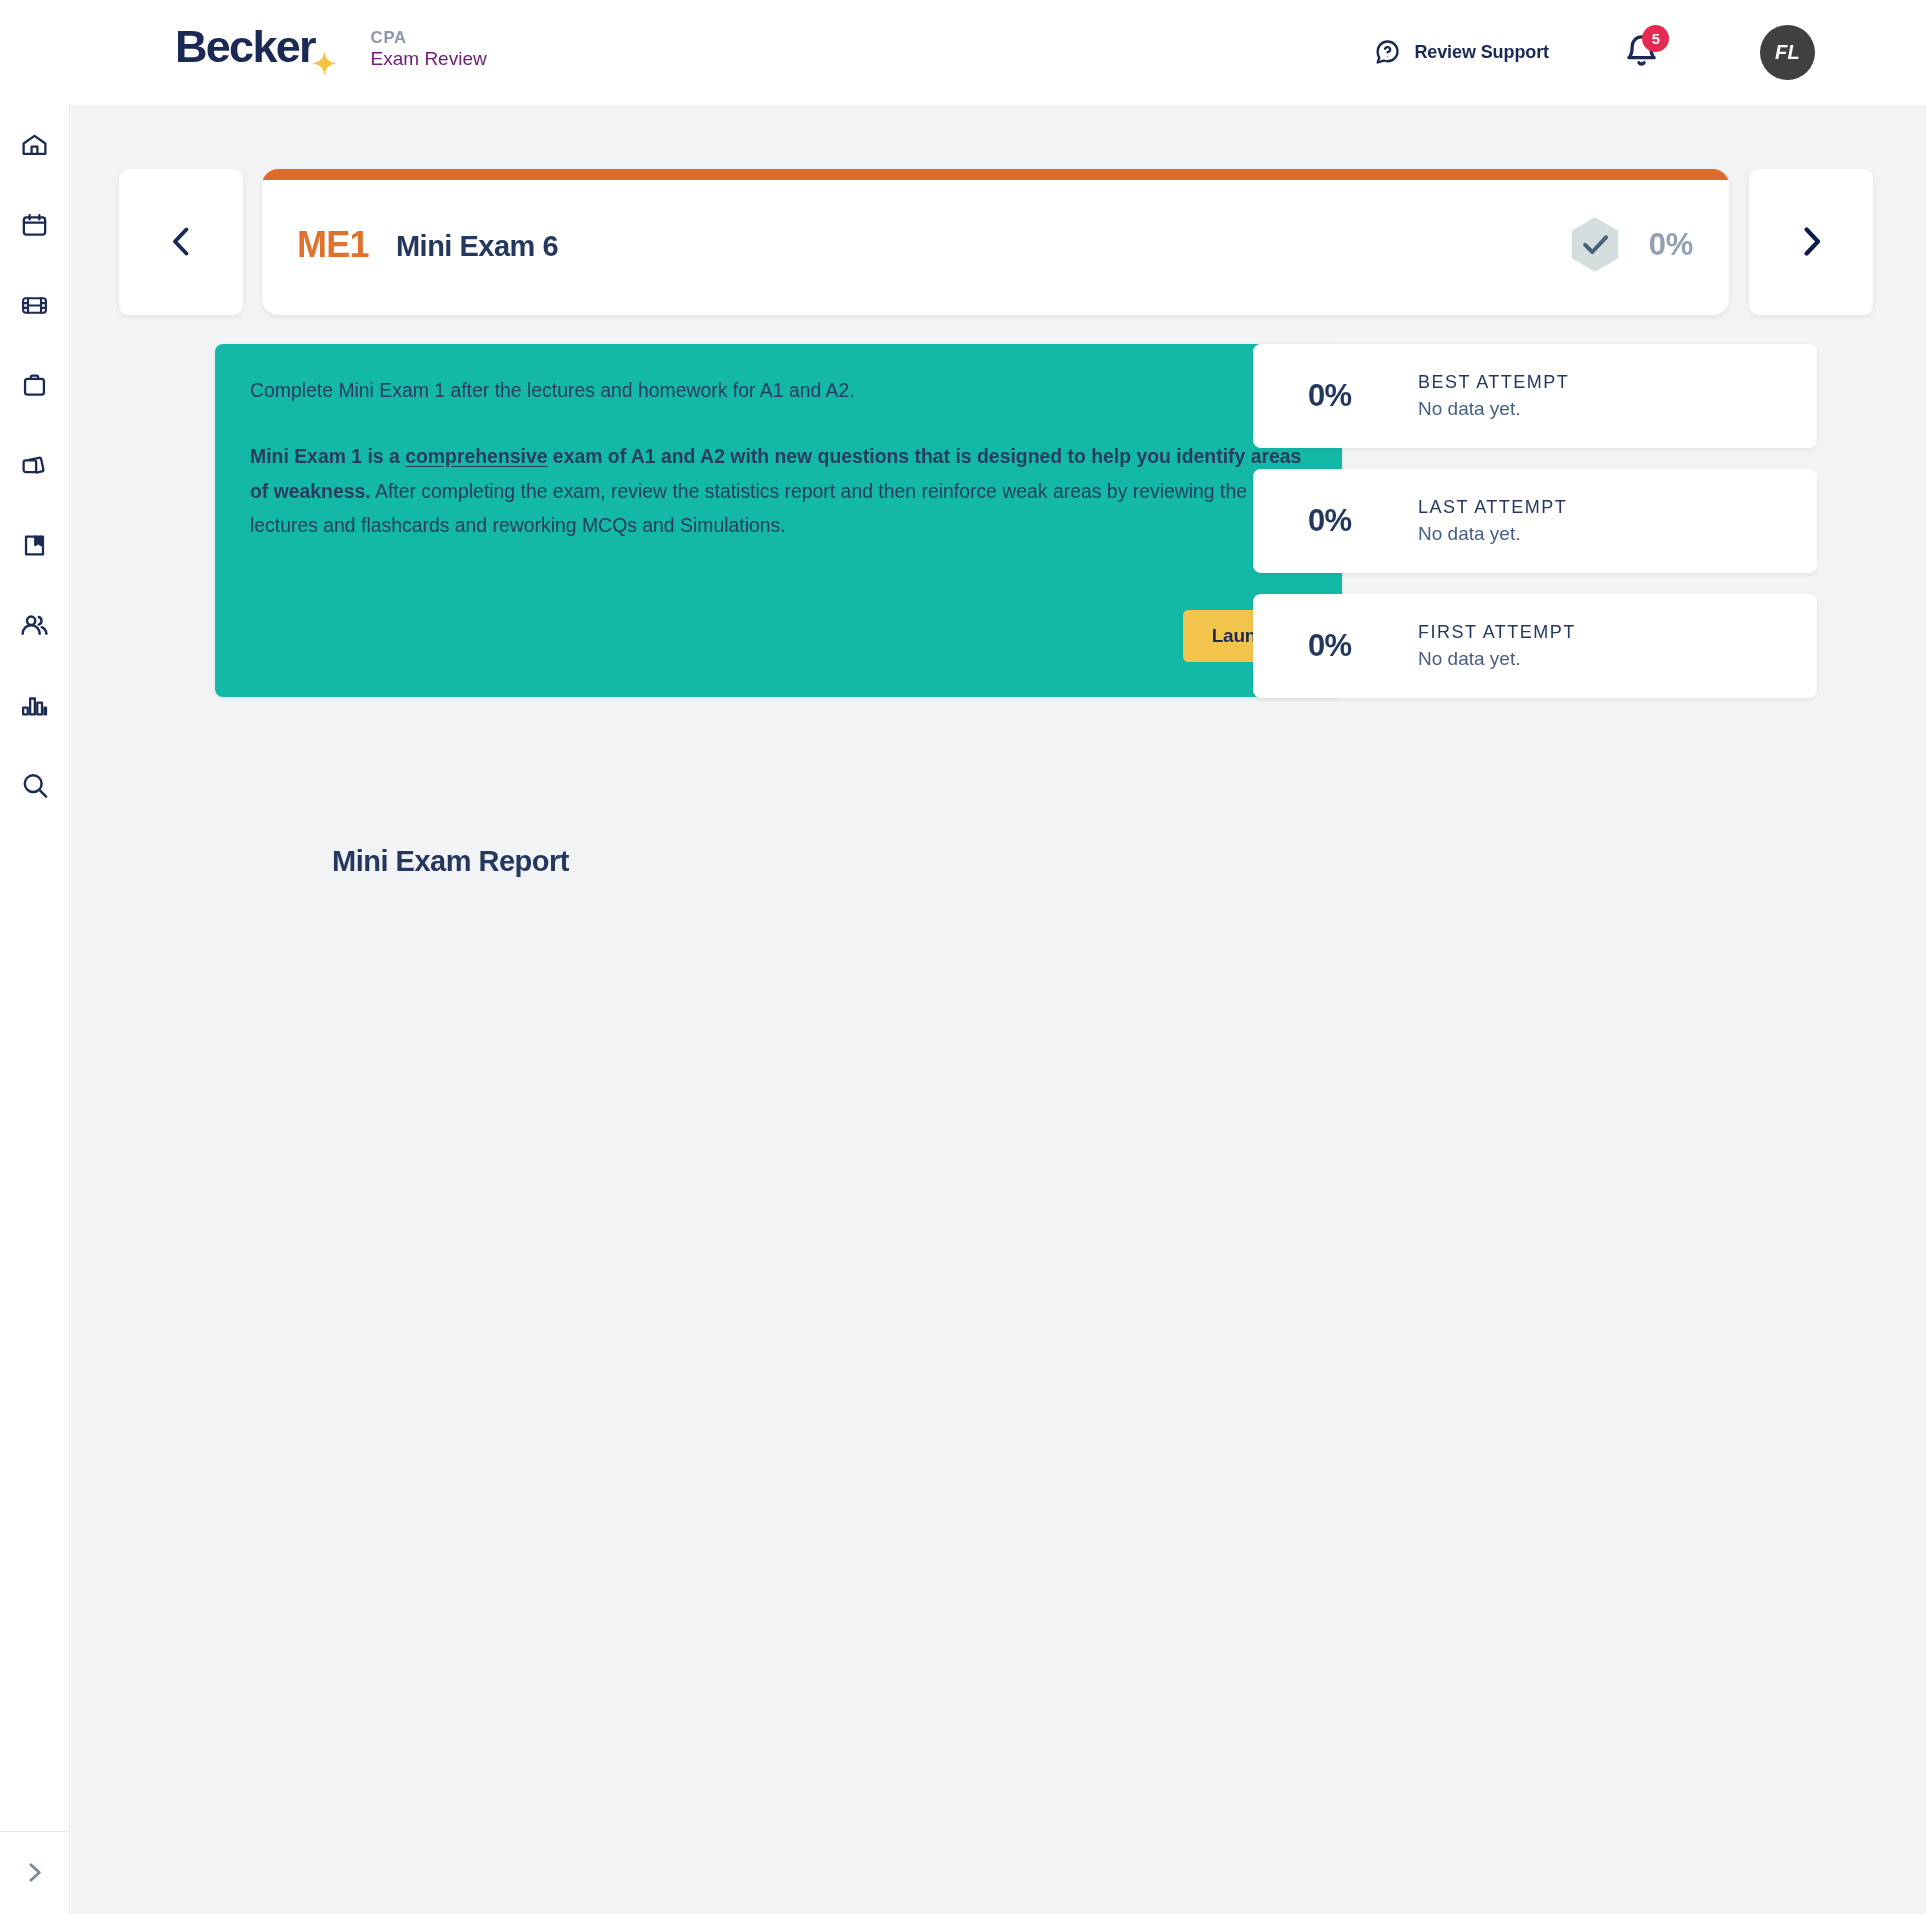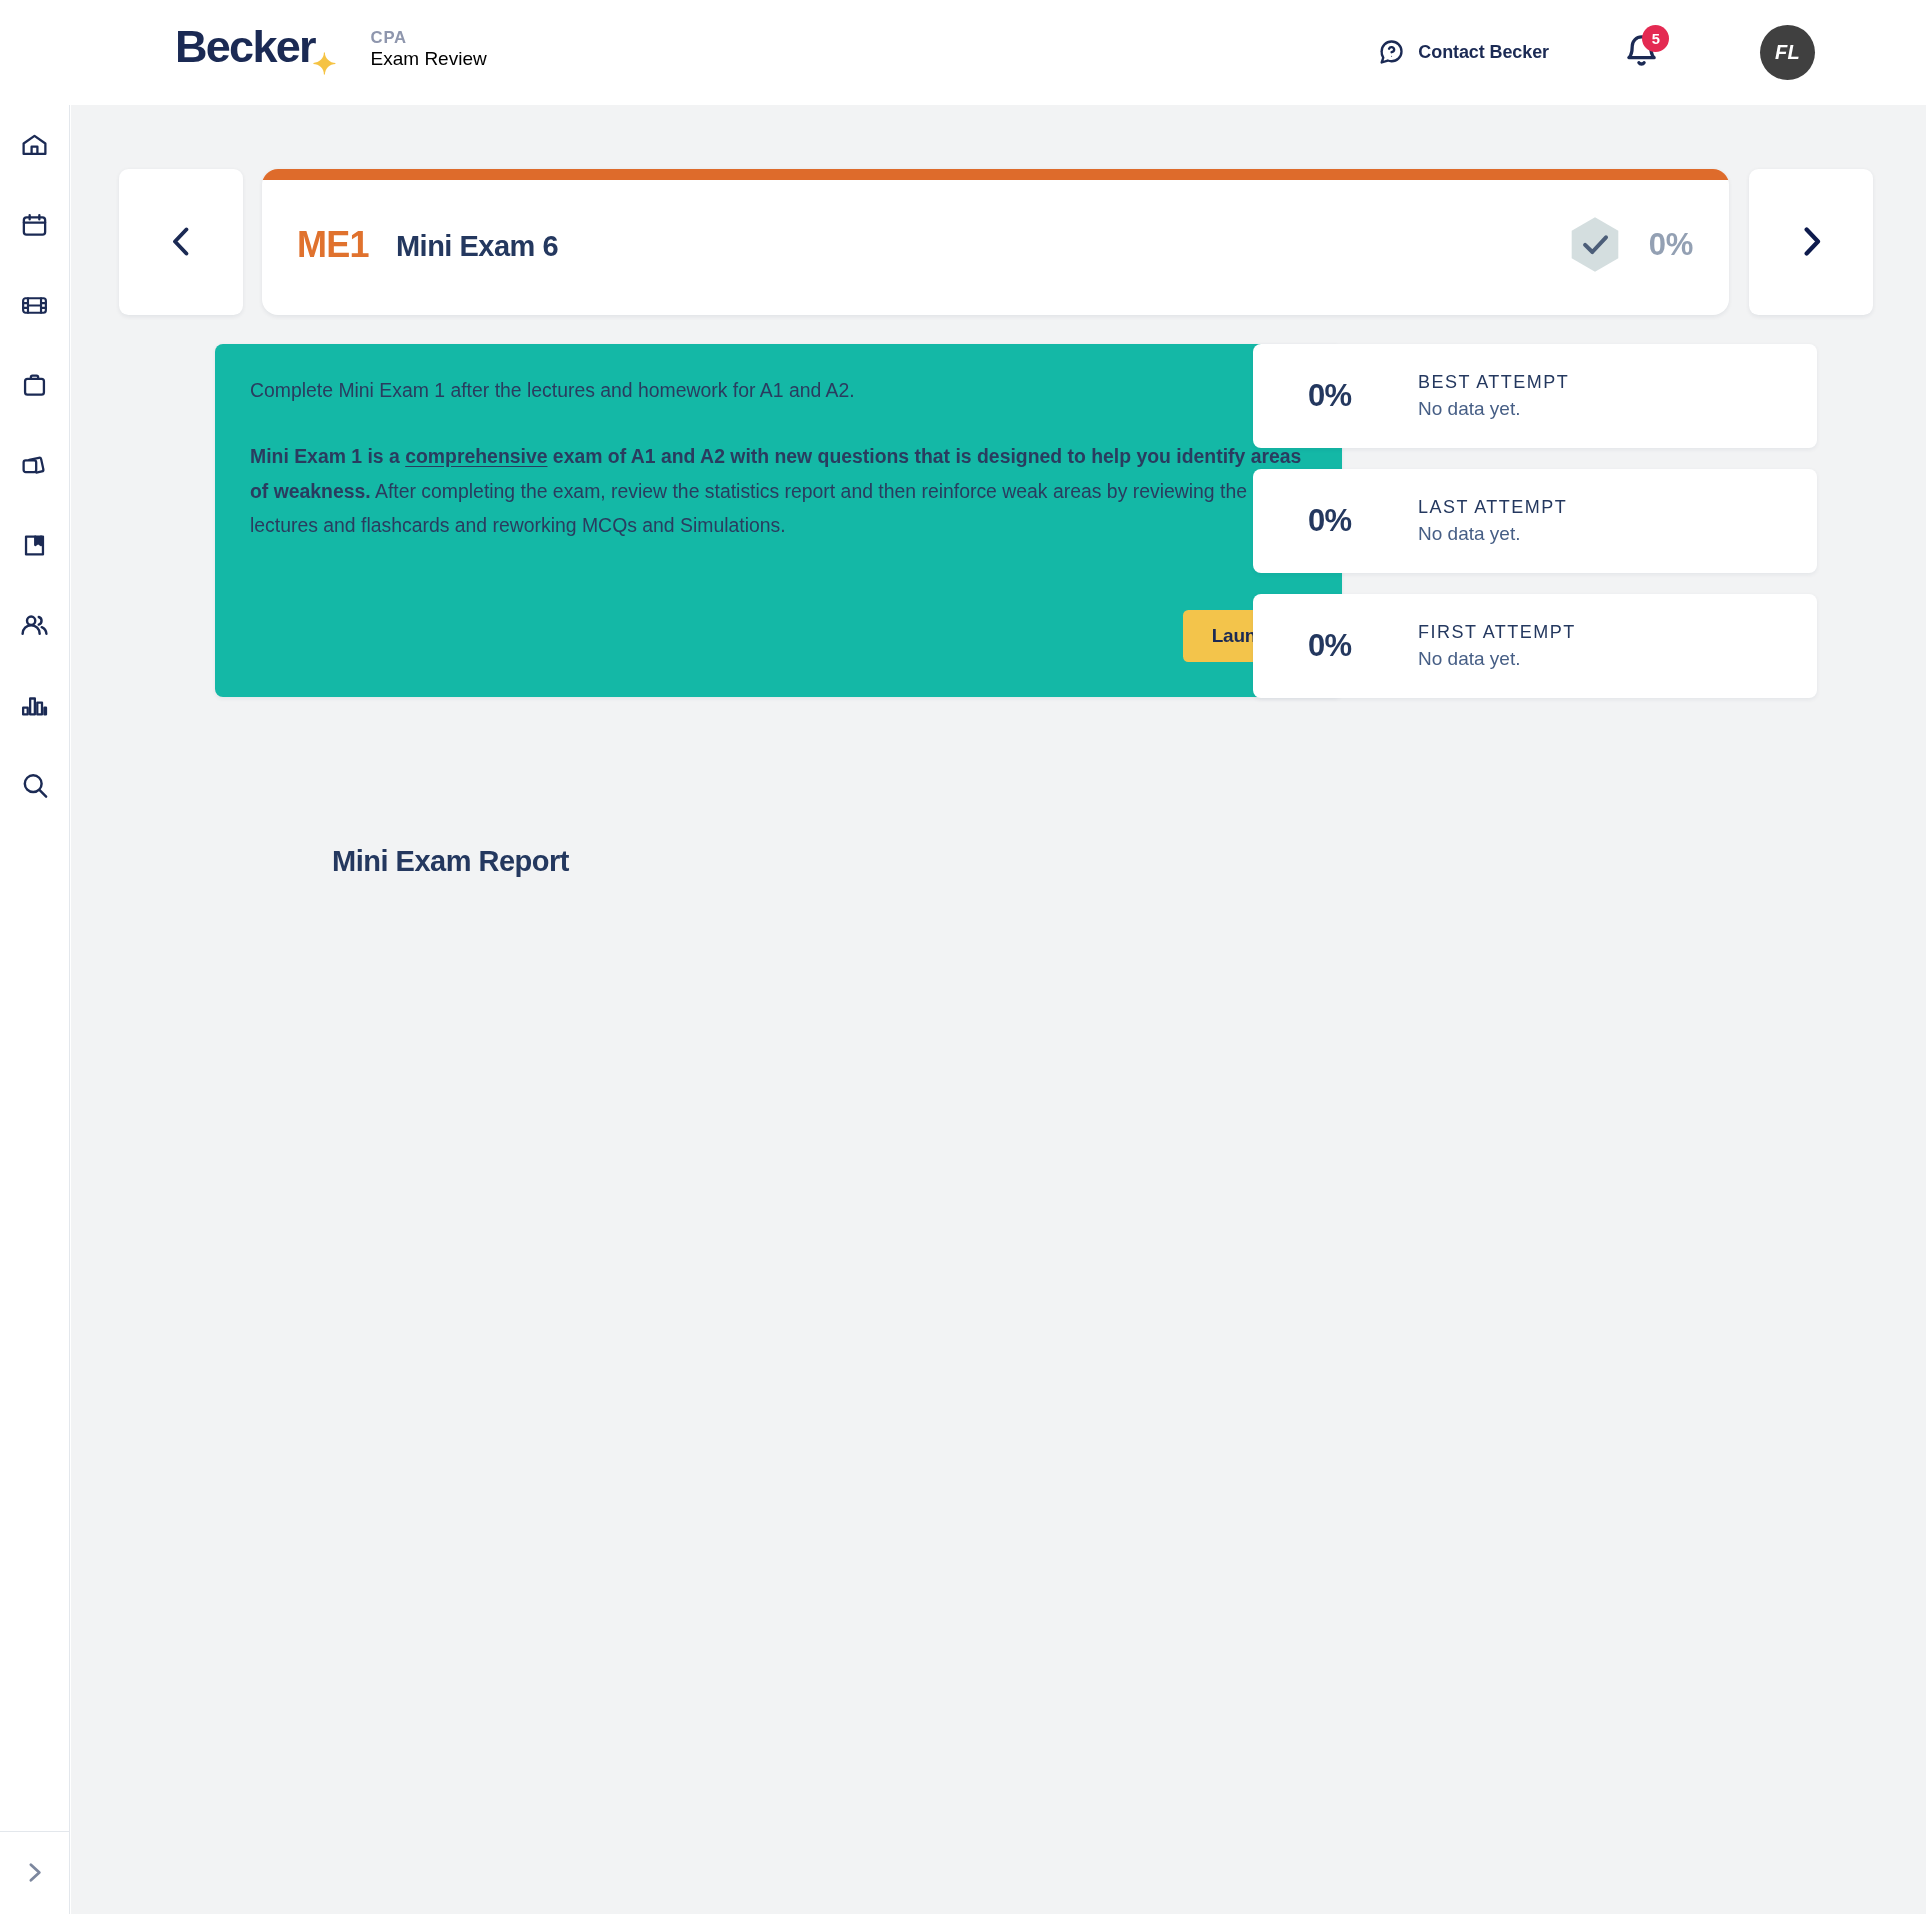--- a/index.html
+++ b/index.html
@@ -52,21 +52,21 @@
   }
   #brand-sub .l1 {
     font-size: 16.7px;
     font-weight: 700;
     letter-spacing: 0.8px;
     color: #8E96AD;
   }
   #brand-sub .l2 {
     font-size: 19px;
     font-weight: 400;
-    color: #000000;
+    color: #701a75;
     text-align: right;
   }
 
   #header-right {
     position: absolute;
     right: 0; top: 0;
     height: 105px;
     display: flex;
     align-items: center;
   }
@@ -363,21 +363,21 @@
   <div id="header-right">
 
     <div id="contact-support">
       <span>
         <svg width="28" height="28" viewBox="0 0 24 24" fill="none" stroke="#1B2A54" stroke-width="2" stroke-linecap="round" stroke-linejoin="round">
           <path d="M21 11.5a8.4 8.4 0 0 1-8.5 8.4 8.6 8.6 0 0 1-3.3-.6L4 21l1.4-4.1A8.2 8.2 0 0 1 4 11.5 8.4 8.4 0 0 1 12.5 3 8.4 8.4 0 0 1 21 11.5z"></path>
           <path d="M10.3 9.2a2.3 2.3 0 0 1 4.4.8c0 1.5-2.2 2.2-2.2 2.2"></path>
           <circle cx="12.5" cy="15.6" r="0.45" fill="#1B2A54" stroke="none"></circle>
         </svg>
       </span>
-      <span class="cs-label">Contact Becker</span>
+      <span class="cs-label">Review Support</span>
     </div>
 
     <div id="bell-wrap">
       <span>
         <svg width="37" height="39" viewBox="0 0 24 24" fill="none" stroke="#1B2A54" stroke-width="2.1" stroke-linecap="round" stroke-linejoin="round">
           <path d="M18 8.5a6 6 0 0 0-12 0c0 6-2.2 7.5-2.2 7.5h16.4S18 14.5 18 8.5z"></path>
           <path d="M13.7 19.2a2 2 0 0 1-3.4 0" fill="#1B2A54"></path>
         </svg>
       </span>
       <span id="bell-badge">5</span>

